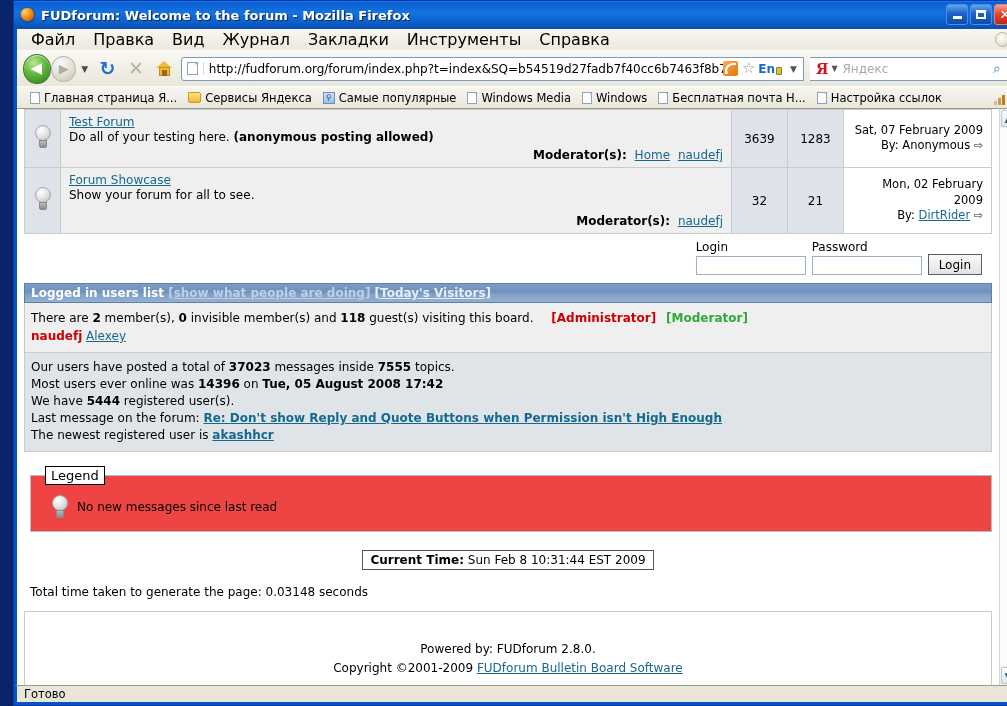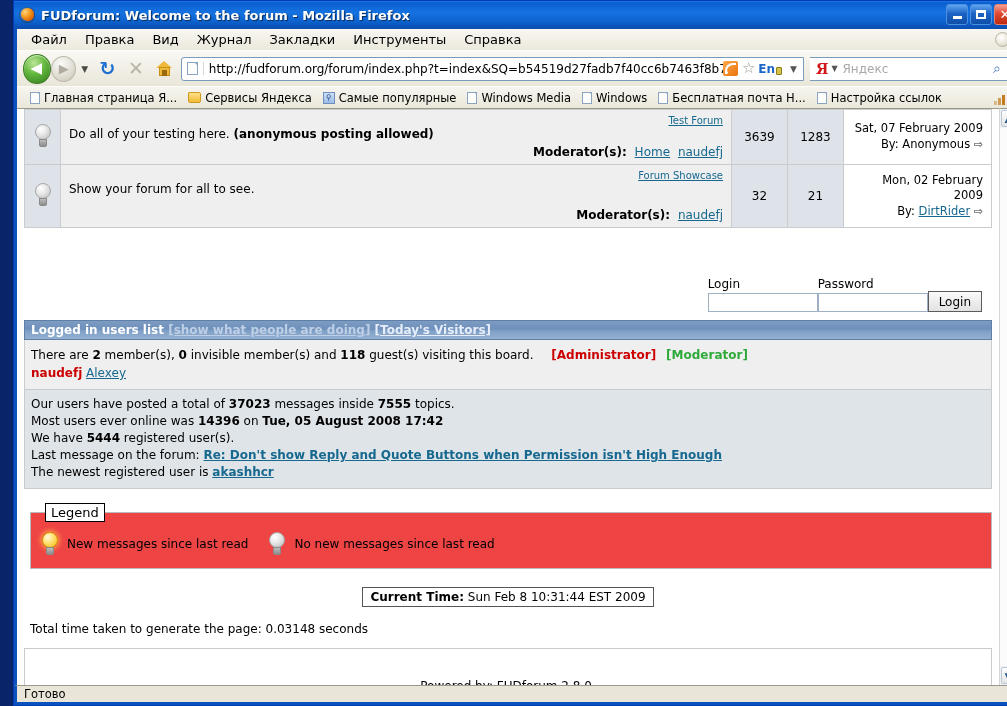--- a/index.html
+++ b/index.html
@@ -77,21 +77,21 @@
     border-left: 3px solid #0a52bd;
     border-right: 3px solid #0a52bd;
   }
   #menubar {
     height: 21px; display: flex; align-items: center;
     padding-left: 6px; gap: 2px;
     background: linear-gradient(to bottom,#f7f6f0,#ece9dd);
     position: relative;
   }
   .menu-item {
-    padding: 2px 8px; font-size: 13px; color: #000;
+    padding: 2px 8px; font-size: 16px; color: #000;
     font-family: "DejaVu Sans", sans-serif; white-space: nowrap;
   }
   #menubar .mb-right {
     position: absolute; right: 6px; top: 3px;
     width: 15px; height: 15px; border-radius: 50%;
     background: radial-gradient(circle at 40% 35%, #fff 0%, #e7e4d6 60%, #c9c5b4 100%);
     border: 1px solid #b9b5a3;
   }
 
   #navbar {
@@ -286,21 +286,21 @@
   }
   .c-desc { background: #efefef; padding: 5px 8px; }
   .c-num {
     width: 56px; background: #dde3e9; text-align: center;
     font-size: 12px; padding: 4px;
   }
   .c-last {
     width: 148px; background: #fff; text-align: right;
     padding: 4px 8px; font-size: 11.5px; line-height: 1.35;
   }
-  .f-title { font-size: 10px; text-align: right; }
+  .f-title { font-size: 12px; }
   .f-desc  { font-size: 12px; margin-top: 1px; }
   .f-desc b { font-weight: bold; }
   .f-mods  { text-align: right; font-size: 12px; margin-top: 4px; }
   .f-mods b { font-weight: bold; }
   .f-mods a { margin-left: 4px; }
   .arrow-g { color:#2a2a2a; font-size: 11px; }
 
   .bulb {
     width: 18px; height: 24px; display: inline-block; position: relative;
   }
@@ -316,21 +316,21 @@
   }
   .bulb.on .glass {
     background: radial-gradient(circle at 35% 30%, #fffbe0 0%, #ffe477 40%, #f4b50e 100%);
     border-color:#d79c10;
     box-shadow: 0 0 4px 2px rgba(255,214,70,.55);
   }
 
   
   #login-strip {
     display: flex; justify-content: flex-end; align-items: flex-end;
-    padding: 6px 10px 8px 0; margin-top: 43px;
+    gap: 6px; padding: 6px 10px 8px 0;
   }
   .login-field { display: flex; flex-direction: column; }
   .login-field label { font-size: 12px; margin-bottom: 2px; }
   .login-field input {
     width: 110px; height: 19px; border: 1px solid #9db0c4;
     font-family:"DejaVu Sans",sans-serif; font-size:12px; padding: 0 3px;
   }
   #login-btn {
     height: 21px; padding: 0 10px;
     border: 1px solid #5c5c5c;
@@ -635,27 +635,20 @@
           <div><span>Our users have posted a total of </span><b>37023</b><span> messages inside </span><b>7555</b><span> topics.</span></div>
           <div><span>Most users ever online was </span><b>14396</b><span> on </span><b>Tue, 05 August 2008 17:42</b></div>
           <div><span>We have </span><b>5444</b><span> registered user(s).</span></div>
           <div><span>Last message on the forum: </span><a href="#">Re: Don't show Reply and Quote Buttons when Permission isn't High Enough</a></div>
           <div><span>The newest registered user is </span><a href="#">akashhcr</a></div>
         </div>
 
         <fieldset class="legend">
           <legend>Legend</legend>
           <div class="legend-row">
-            <div class="legend-item">
-              <span class="bulb on">
-                  <i class="glass"></i>
-                  <i class="base"></i>
-                </span>
-              <span>New messages since last read</span>
-            </div>
             <span class="spacer"></span>
             <div class="legend-item">
               <span class="bulb">
                   <i class="glass"></i>
                   <i class="base"></i>
                 </span>
               <span>No new messages since last read</span>
             </div>
           </div>
         </fieldset>

